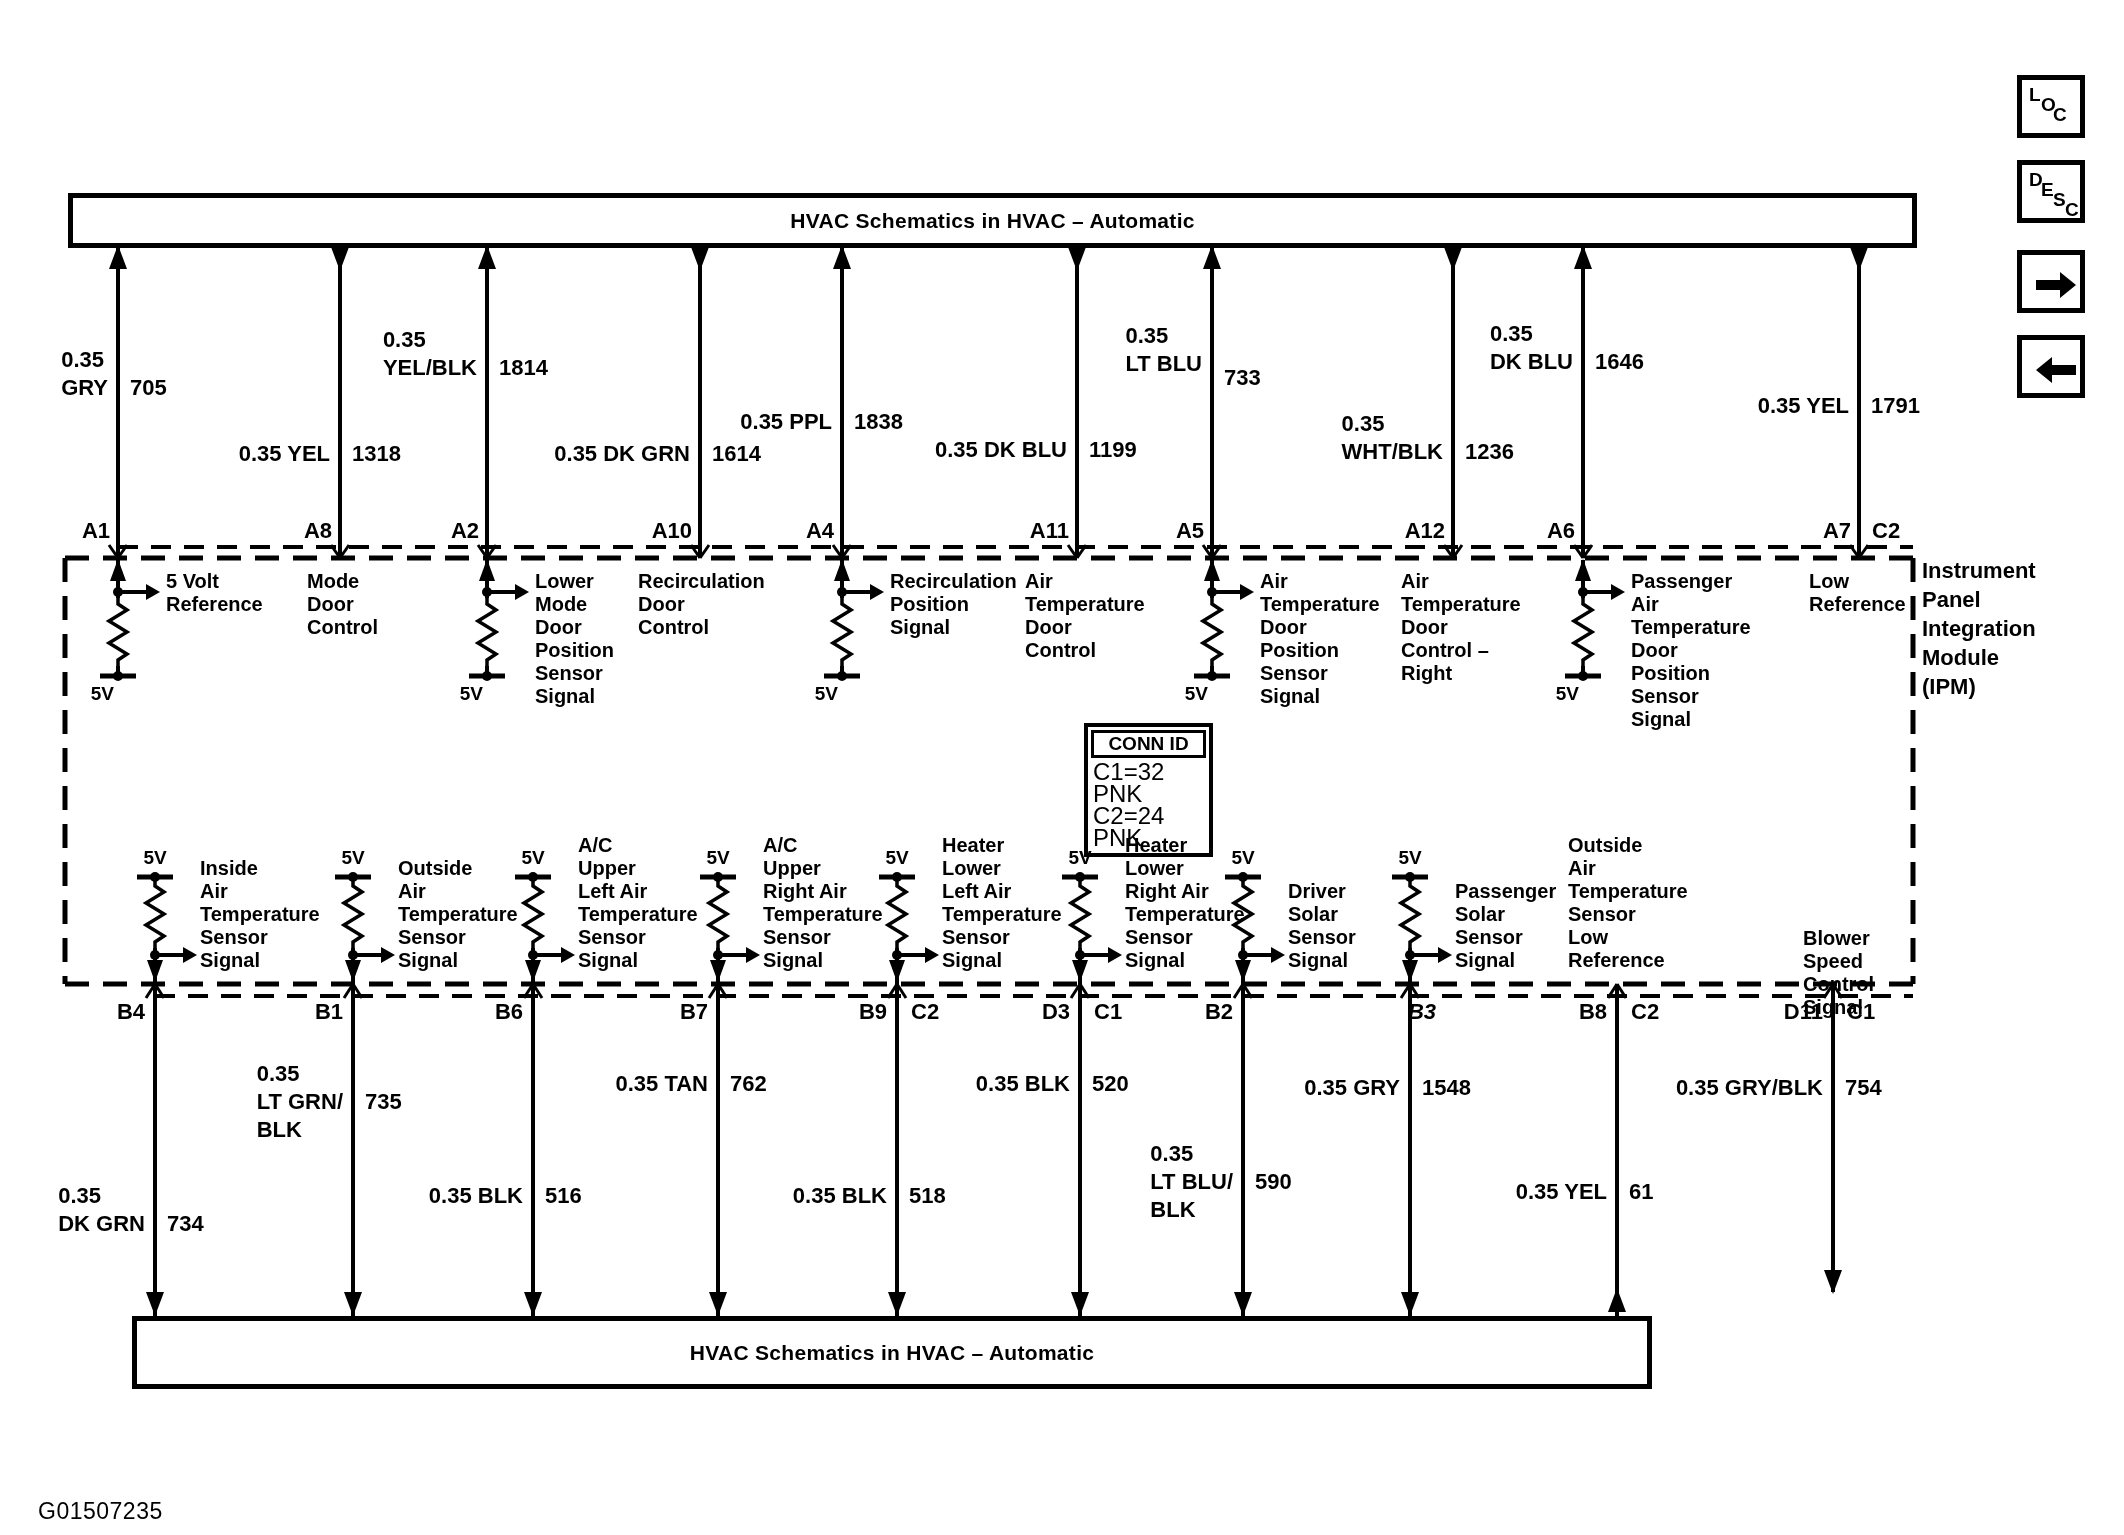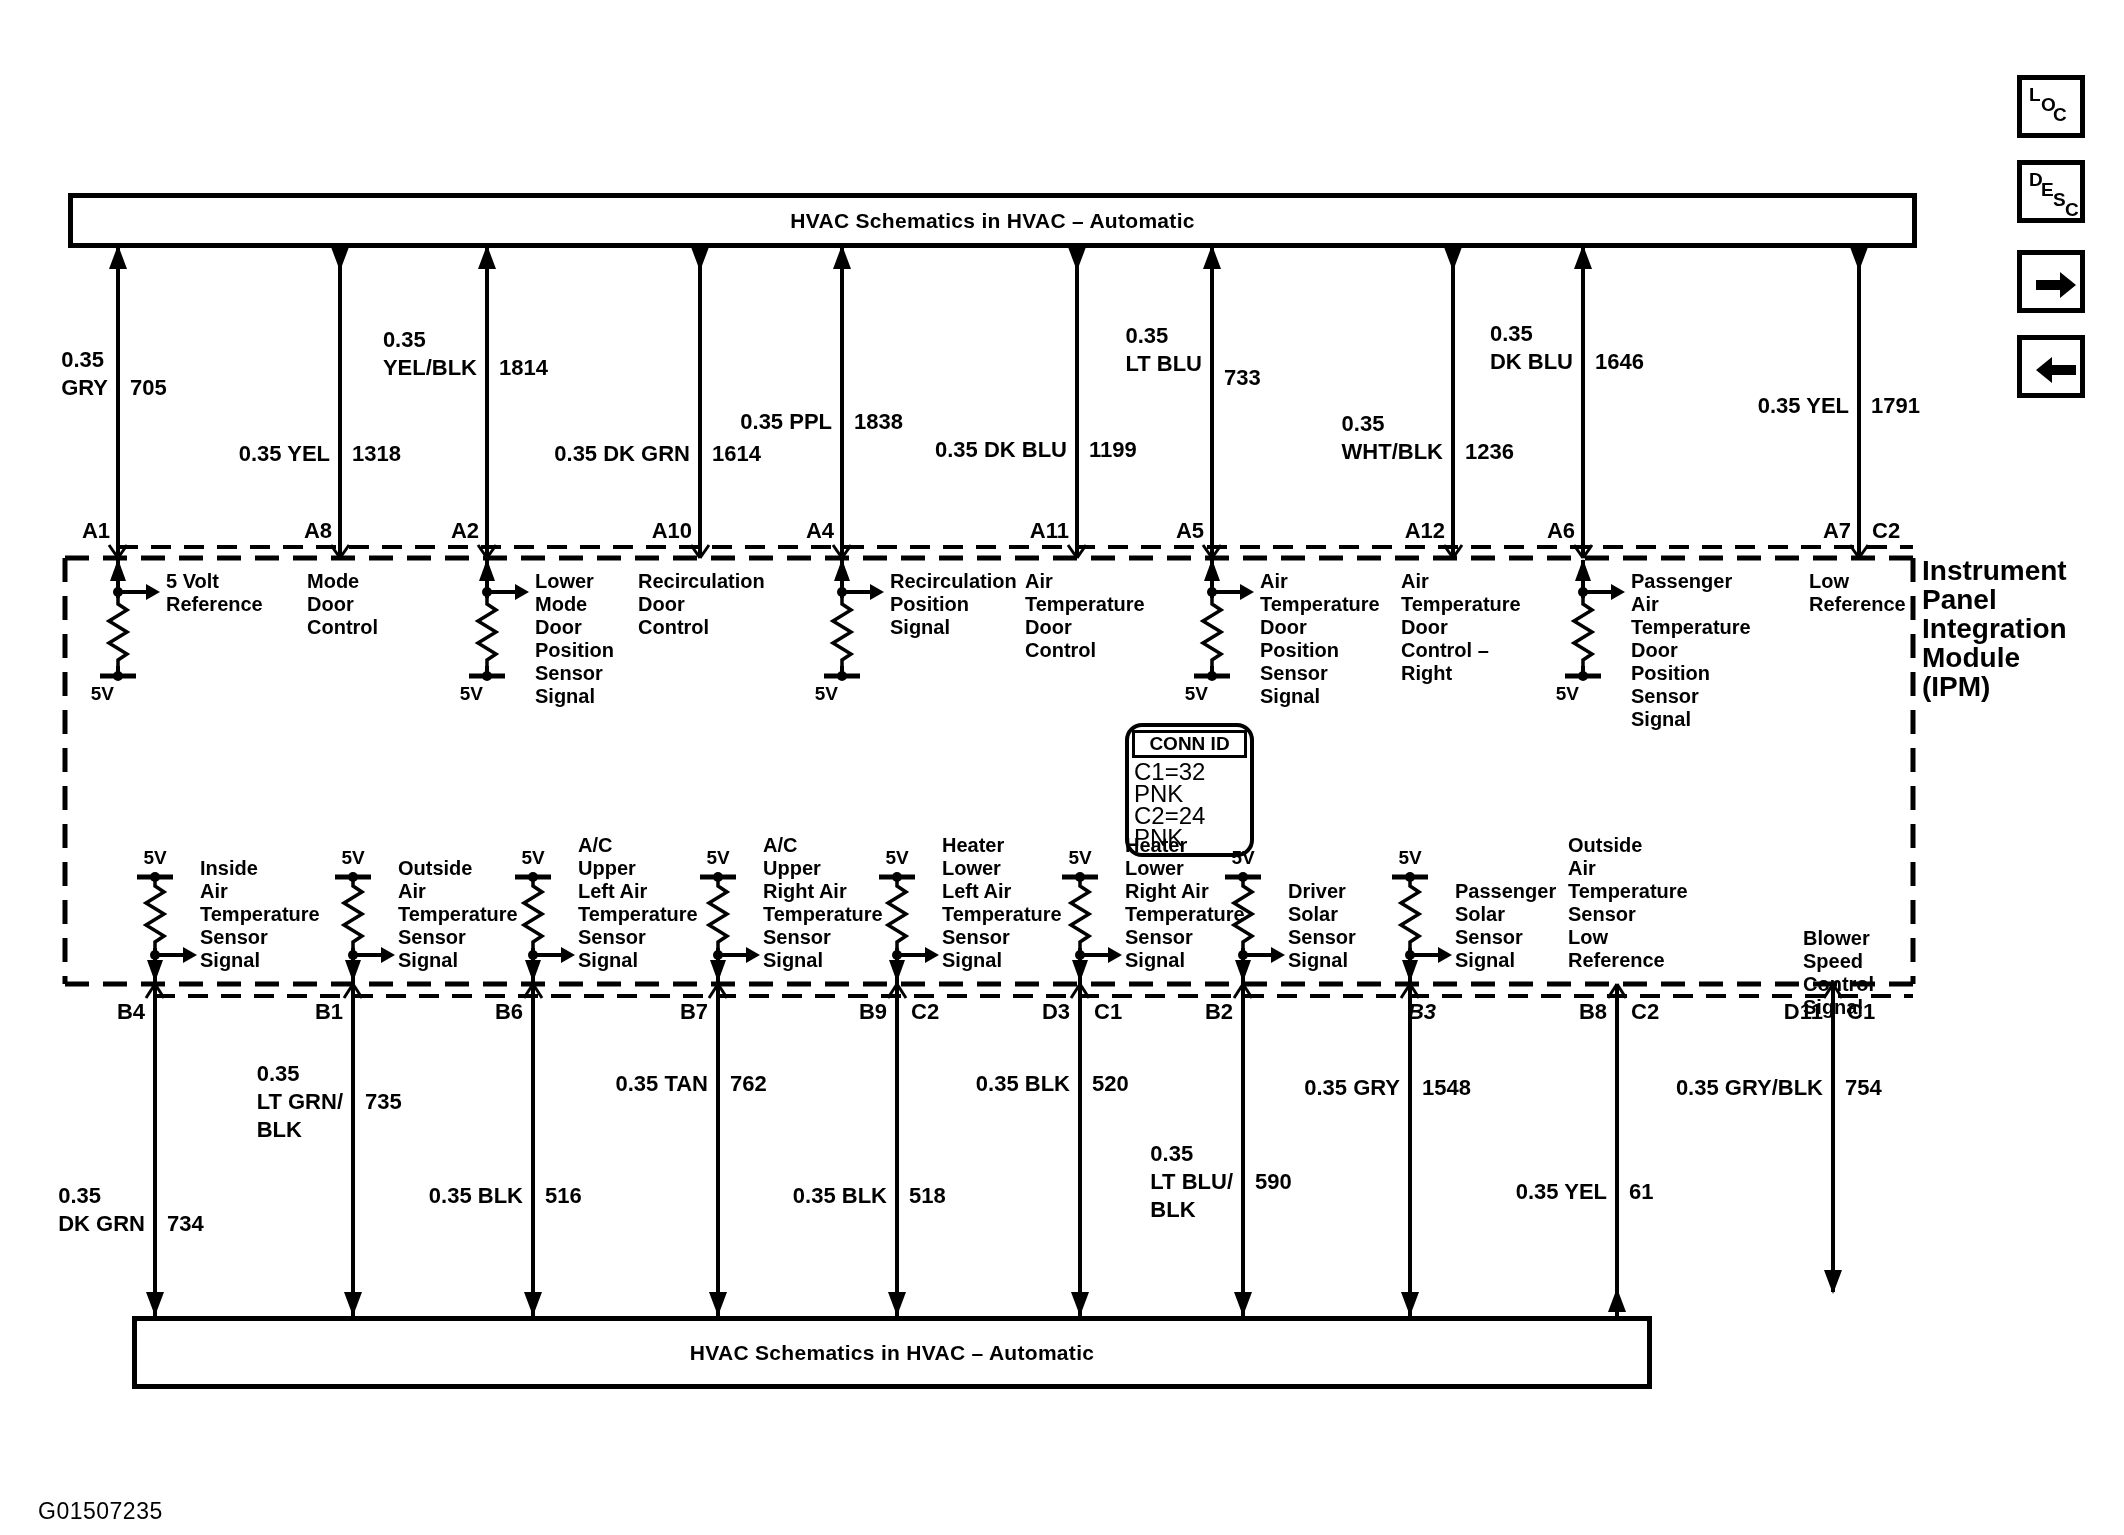--- a/index.html
+++ b/index.html
@@ -9,21 +9,21 @@
   .abs{position:absolute;white-space:pre-line;}
   .banner{position:absolute;border:5px solid #000;background:#fff;display:flex;align-items:center;justify-content:center;}
   .banner-text{font-size:21px;font-weight:bold;letter-spacing:.3px;}
   .refbox{position:absolute;border:5px solid #000;background:#fff;padding:6px 0 0 12px;}
   .refbox div{font-size:20px;font-weight:bold;line-height:26px;}
   .wlabel{font-size:22px;font-weight:bold;line-height:28px;text-align:left;}
   .wnum{font-size:22px;font-weight:bold;line-height:28px;}
   .pin{font-size:22px;font-weight:bold;line-height:24px;}
   .desc{font-size:20px;font-weight:bold;line-height:23px;}
   .fivev{font-size:19px;font-weight:bold;line-height:20px;}
-  .ipm div{font-size:28px;font-weight:bold;line-height:29px;}
+  .ipm div{font-size:22px;font-weight:bold;line-height:29px;}
   .connid{position:absolute;border:4px solid #000;background:#fff;}
   .connid .hdr{border:3px solid #000;margin:3px;text-align:center;font-size:19px;font-weight:bold;line-height:22px;}
   .connid .row{font-size:24px;font-weight:normal;line-height:22px;padding-left:5px;}
   .gnum{font-size:23px;font-weight:500;letter-spacing:.5px;}
   .navbtn{position:absolute;width:68px;height:63px;border:5px solid #000;background:#fff;box-sizing:border-box;cursor:pointer;}
   .navbtn .ch{position:absolute;font-weight:bold;font-size:19px;line-height:19px;}
   .navbtn svg{position:absolute;left:12px;top:14px;}
 </style>
 </head>
 <body>
@@ -230,21 +230,21 @@
   <div class="banner" style="left:68px;top:193px;width:1839px;height:45px;">
     <span class="banner-text">HVAC Schematics in HVAC – Automatic</span>
   </div>
   <div class="banner" style="left:132px;top:1316px;width:1510px;height:63px;">
     <span class="banner-text">HVAC Schematics in HVAC – Automatic</span>
   </div>
 
 
   <div class="abs ipm" style="left:1922px;top:556px;" id="ipmtitle"><div>Instrument</div><div>Panel</div><div>Integration</div><div>Module</div><div>(IPM)</div></div>
 
-  <div class="connid" style="left:1125px;top:723px;width:121px;border-radius:17px;">
+  <div class="connid" style="left:1084px;top:723px;width:121px;">
     <div class="hdr">CONN ID</div>
     <div class="row">C1=32 PNK</div>
     <div class="row" style="padding-bottom:4px;">C2=24 PNK</div>
   </div>
 
   <div class="abs gnum" style="left:38px;top:1498px;">G01507235</div>
 
   <div class="navbtn" style="left:2017px;top:75px;" id="btn-loc">
       <span class="ch" style="left: 7px; top: 5px;">L</span>
       <span class="ch" style="left: 19px; top: 15px;">O</span>

